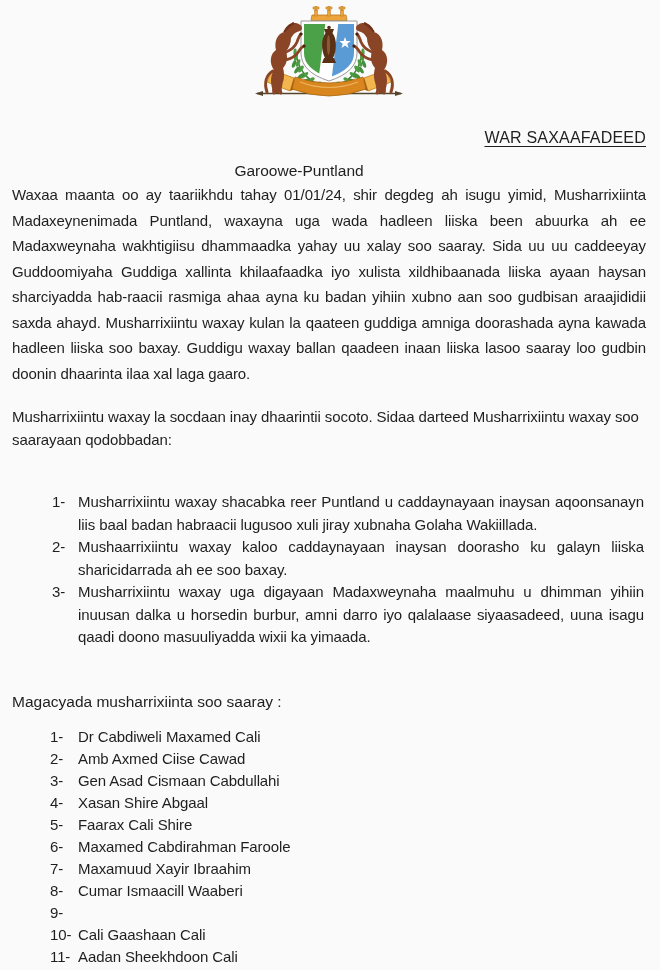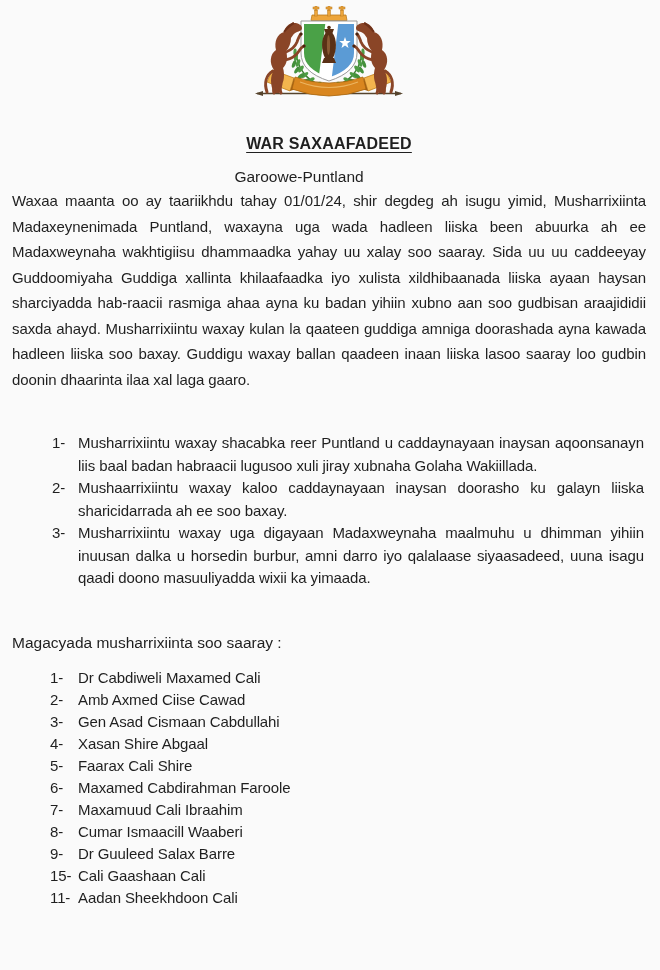--- a/index.html
+++ b/index.html
@@ -17,27 +17,27 @@
     padding: 0 14px 0 12px;
     overflow: hidden;
     background: #fafafa;
   }
   .emblem-wrap {
     width: 150px;
     height: 106px;
     margin: 6px auto 0 auto;
   }
   .doc-title {
-    text-align: center;
-    font-weight: bold;
+    text-align: right;
+    font-weight: normal;
     font-size: 16px;
     letter-spacing: 0.2px;
     text-decoration: underline;
     text-underline-offset: 3px;
-    margin-top: 22px;
+    margin-top: 16px;
     line-height: 20px;
   }
   .dateline {
     text-align: center;
     font-size: 15.5px;
     padding-right: 60px;
     margin-top: 14px;
     line-height: 18px;
   }
   .para1 {
@@ -182,20 +182,21 @@
       <use href="#horse" transform="translate(143,16) scale(-1,1)"></use>
     </svg>
   </div>
 
   <div class="doc-title">WAR SAXAAFADEED</div>
 
   <div class="dateline">Garoowe-Puntland</div>
 
   <div class="para1">Waxaa maanta oo ay taariikhdu tahay 01/01/24, shir degdeg ah isugu yimid, Musharrixiinta Madaxeynenimada Puntland, waxayna uga wada hadleen liiska been abuurka ah ee Madaxweynaha wakhtigiisu dhammaadka yahay uu xalay soo saaray.  Sida uu uu caddeeyay Guddoomiyaha Guddiga xallinta khilaafaadka iyo xulista xildhibaanada liiska ayaan haysan sharciyadda hab-raacii rasmiga ahaa ayna ku badan yihiin xubno aan soo gudbisan araajididii saxda ahayd. Musharrixiintu waxay kulan la qaateen guddiga amniga doorashada ayna kawada hadleen liiska soo baxay. Guddigu waxay ballan qaadeen inaan liiska lasoo saaray loo gudbin doonin dhaarinta ilaa xal laga gaaro.</div>
 
+  <div class="para2">Musharrixiintu waxay la socdaan inay dhaarintii socoto. Sidaa darteed Musharrixiintu waxay soo saarayaan qodobbadan:</div>
 
   <div class="points">
     <div class="point">
       <span class="marker">1-</span>
       <span class="ptext">Musharrixiintu waxay shacabka reer Puntland u caddaynayaan inaysan aqoonsanayn liis baal badan habraacii lugusoo xuli jiray xubnaha Golaha Wakiillada.</span>
     </div>
     <div class="point">
       <span class="marker">2-</span>
       <span class="ptext">Mushaarrixiintu waxay kaloo caddaynayaan inaysan doorasho ku galayn liiska sharicidarrada ah ee soo baxay.</span>
     </div>
@@ -227,32 +228,31 @@
     <div class="name-row">
       <span class="marker">5-</span>
       <span>Faarax Cali Shire</span>
     </div>
     <div class="name-row">
       <span class="marker">6-</span>
       <span>Maxamed Cabdirahman Faroole</span>
     </div>
     <div class="name-row">
       <span class="marker">7-</span>
-      <span>Maxamuud Cali Ibraahim</span>
+      <span>Maxamuud Xayir Ibraahim</span>
     </div>
     <div class="name-row">
       <span class="marker">8-</span>
       <span>Cumar Ismaacill Waaberi</span>
     </div>
     <div class="name-row">
       <span class="marker">9-</span>
-      <span>Dr Guuleed Salax Barre</span>
-    </div>
-    <div class="name-row">
-      <span class="marker">15-</span>
+    </div>
+    <div class="name-row">
+      <span class="marker">10-</span>
       <span>Cali Gaashaan Cali</span>
     </div>
     <div class="name-row">
       <span class="marker">11-</span>
       <span>Aadan Sheekhdoon Cali</span>
     </div>
   </div>
 
 </div>
 

